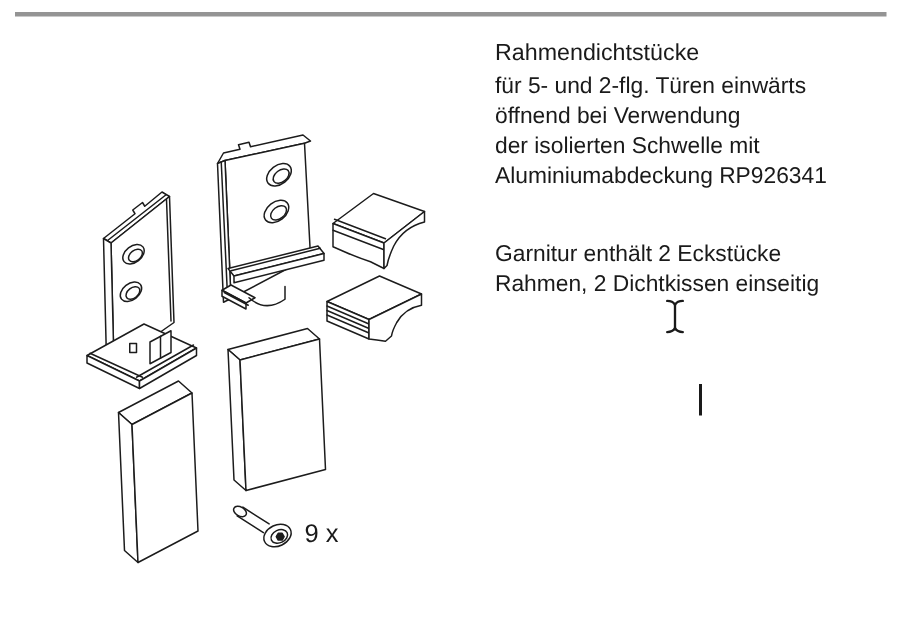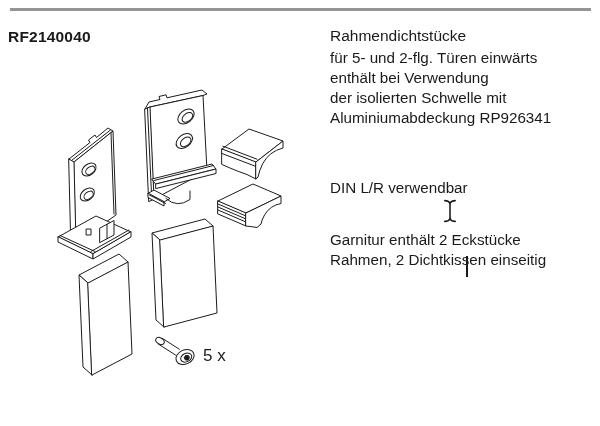--- a/index.html
+++ b/index.html
@@ -24,21 +24,20 @@
   .text-caret { position:absolute; left:466px; top:256px; width:1.5px; height:21px; background:#1a1a1a; }
   svg .ln { fill:none; }
 </style>
 </head>
 <body>
 
 <div class="page">
 
   <div class="top-rule"></div>
 
-  <div class="article-number">RF2140040</div>
 
   <svg class="drawing" viewBox="0 0 250 300">
     <g stroke="#1c1c1c" stroke-width="1" fill="#ffffff" stroke-linejoin="round" stroke-linecap="round">
 
       <g>
         <path d="M 19,74 L 40,57.5 L 38.5,55 L 45,50 L 46.5,52.5 L 58,43 L 63,46 L 24,77 Z"></path>
         <path class="ln" d="M 21.5,75.5 L 60.5,45"></path>
         <path d="M 24,77 L 63,46 L 66,130 L 26,158 Z"></path>
         <path class="ln" d="M 61,48 L 64,129"></path>
         <path d="M 19,74 L 24,77 L 26,158 L 21,155 Z"></path>
@@ -107,31 +106,30 @@
         <ellipse cx="110" cy="256" rx="3" ry="4.6" transform="rotate(-60 110 256)"></ellipse>
         <path class="ln" d="M 111.9,253.1 L 129.4,264.3"></path>
         <path class="ln" d="M 108.1,258.9 L 125.6,270.1"></path>
         <ellipse cx="135" cy="272" rx="9.5" ry="7" transform="rotate(-25 135 272)"></ellipse>
         <ellipse cx="136.2" cy="272.6" rx="5.8" ry="4.2" transform="rotate(-25 136.2 272.6)"></ellipse>
         <path d="M 139.4,272.8 L 138.1,275.05 L 135.5,275.05 L 134.2,272.8 L 135.5,270.55 L 138.1,270.55 Z" fill="#1c1c1c"></path>
       </g>
     </g>
   </svg>
 
-  <div class="qty-label">5 x</div>
+  <div class="qty-label">9 x</div>
 
   <div class="info">
     <div class="title">Rahmendichtstücke</div>
     <div class="para">
       <div>für 5- und 2-flg. Türen einwärts</div>
-      <div>enthält bei Verwendung</div>
+      <div>öffnend bei Verwendung</div>
       <div>der isolierten Schwelle mit</div>
       <div>Aluminiumabdeckung RP926341</div>
     </div>
-    <div class="din-note">DIN L/R verwendbar</div>
     <div class="para contents">
       <div>Garnitur enthält 2 Eckstücke</div>
       <div>Rahmen, 2 Dichtkissen einseitig</div>
     </div>
   </div>
 
   <svg class="ibeam-cursor" viewBox="0 0 16 25">
     <g stroke="#1a1a1a" stroke-width="1.5" fill="none" stroke-linecap="round">
       <path d="M 3,2.5 C 5,2.5 7,3.3 8,5 C 9,3.3 11,2.5 13,2.5"></path>
       <path d="M 8,5 L 8,20"></path>

